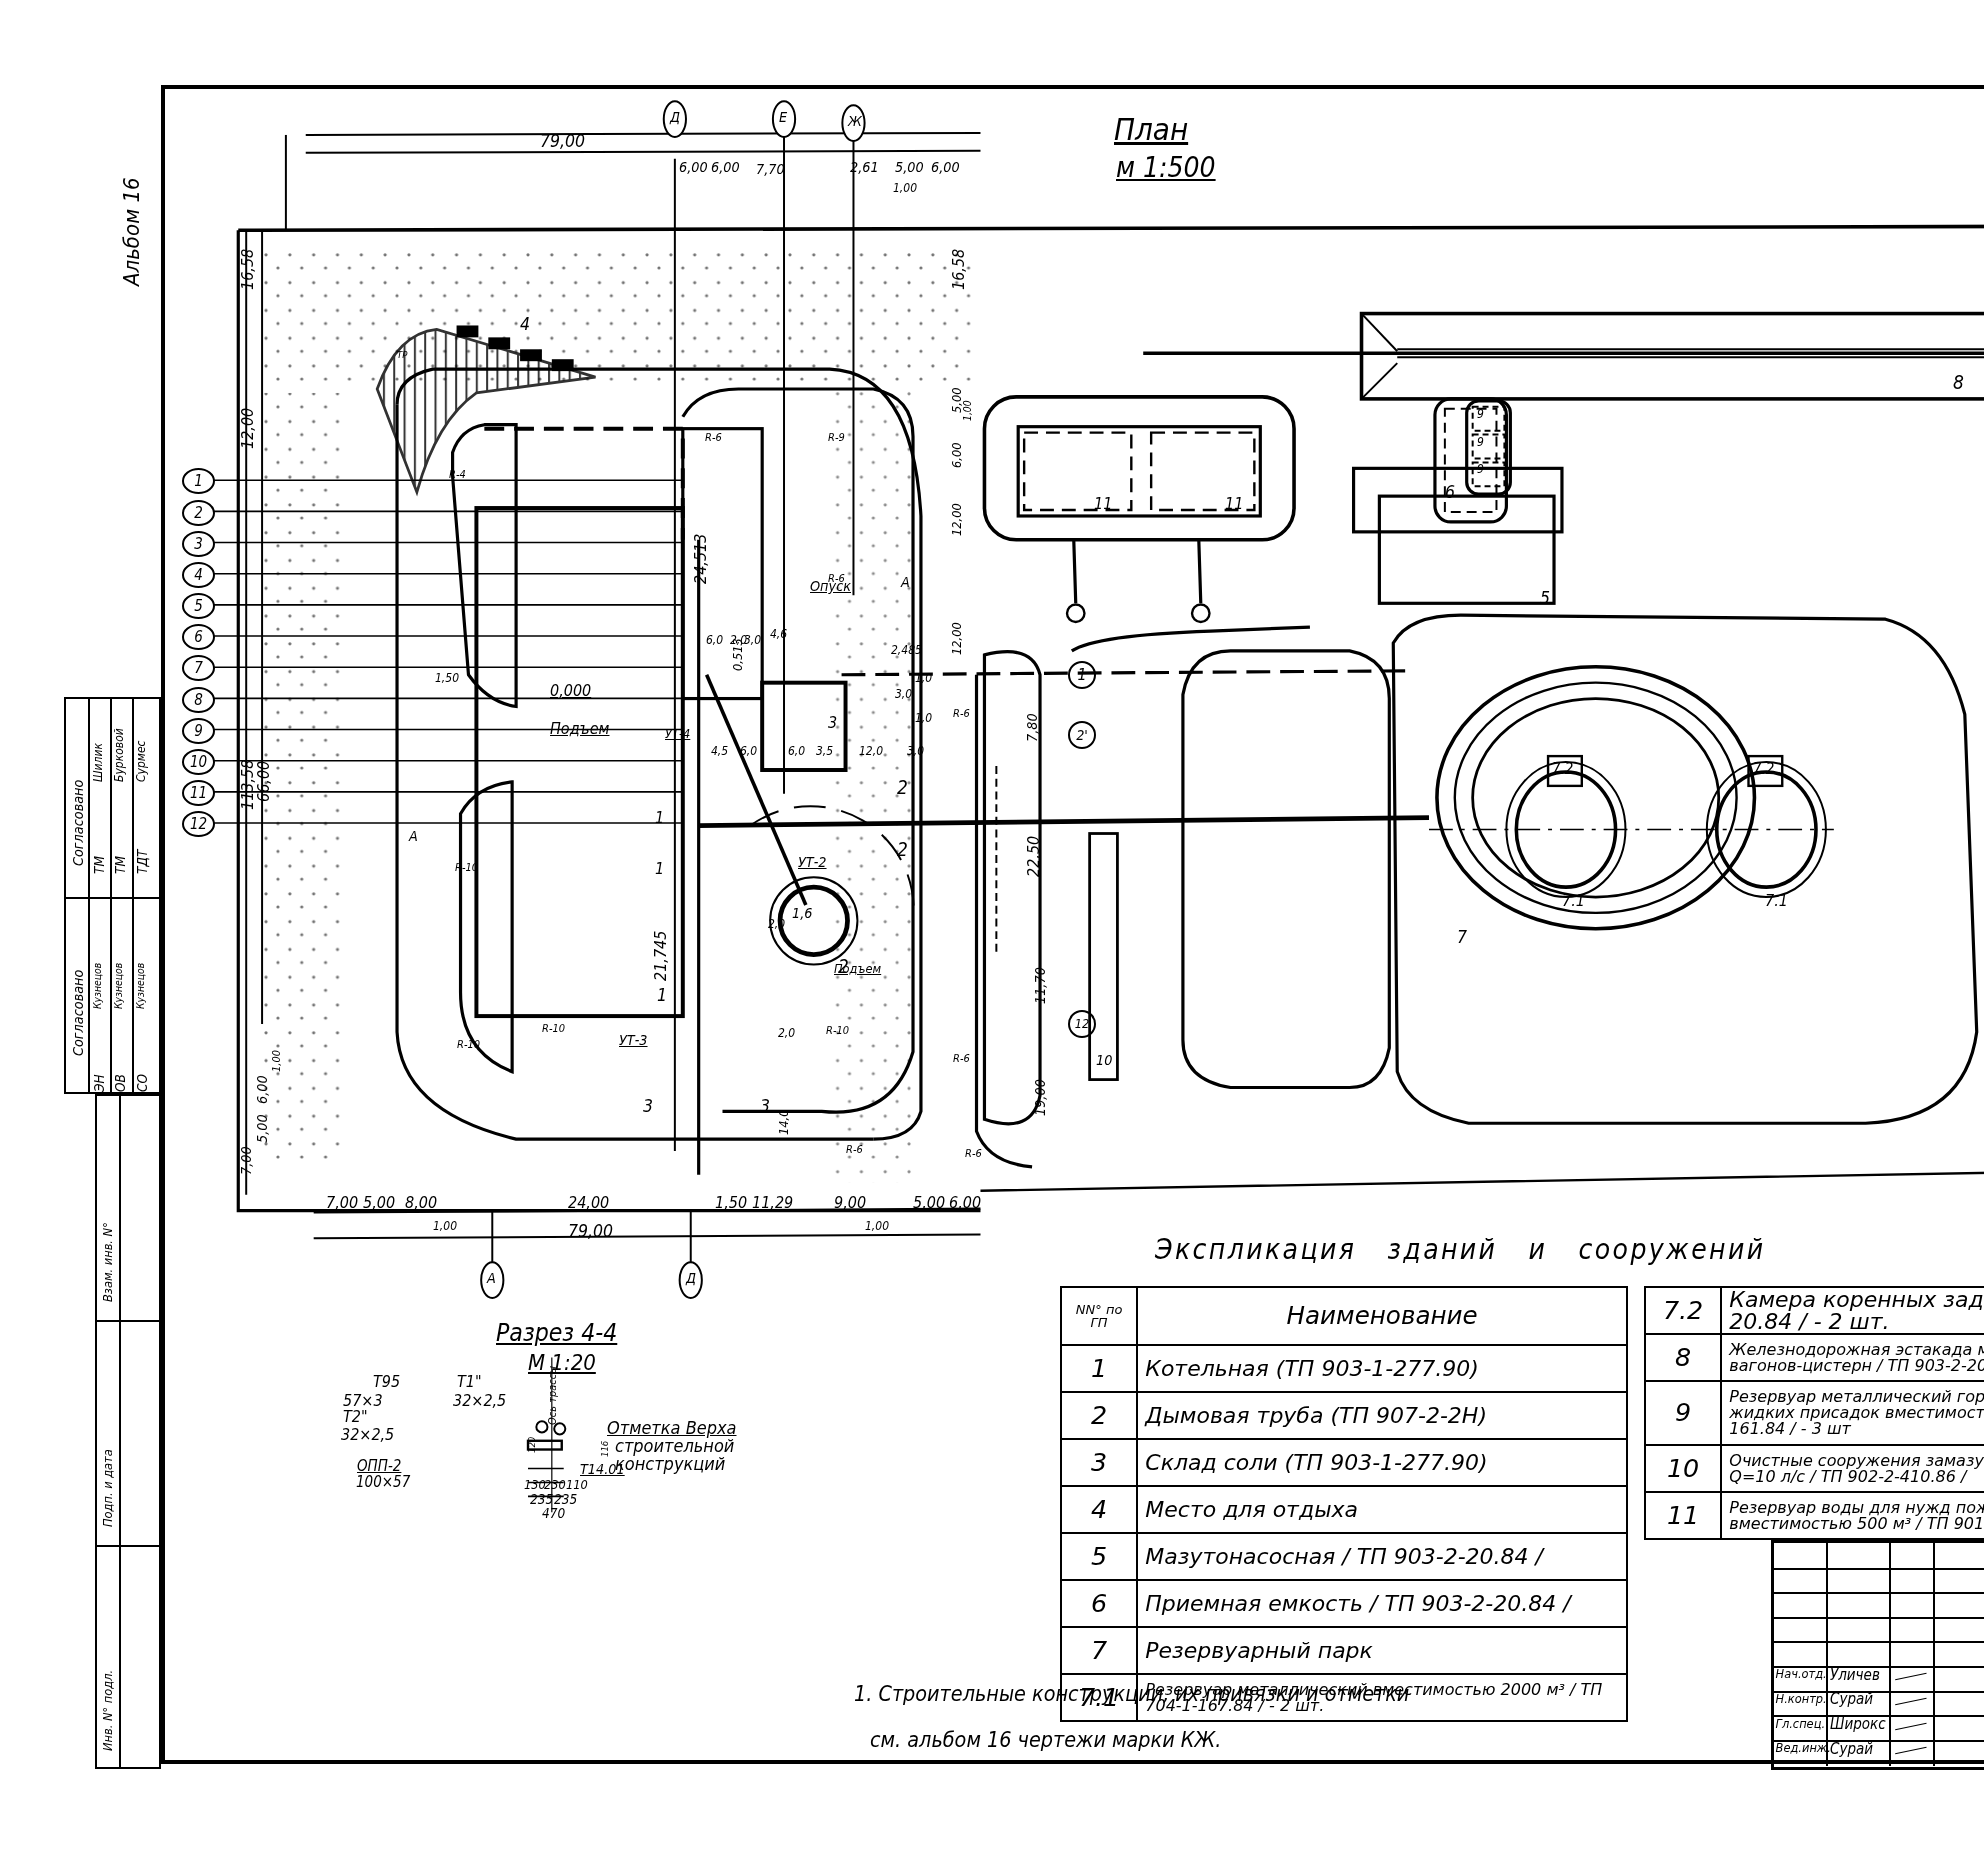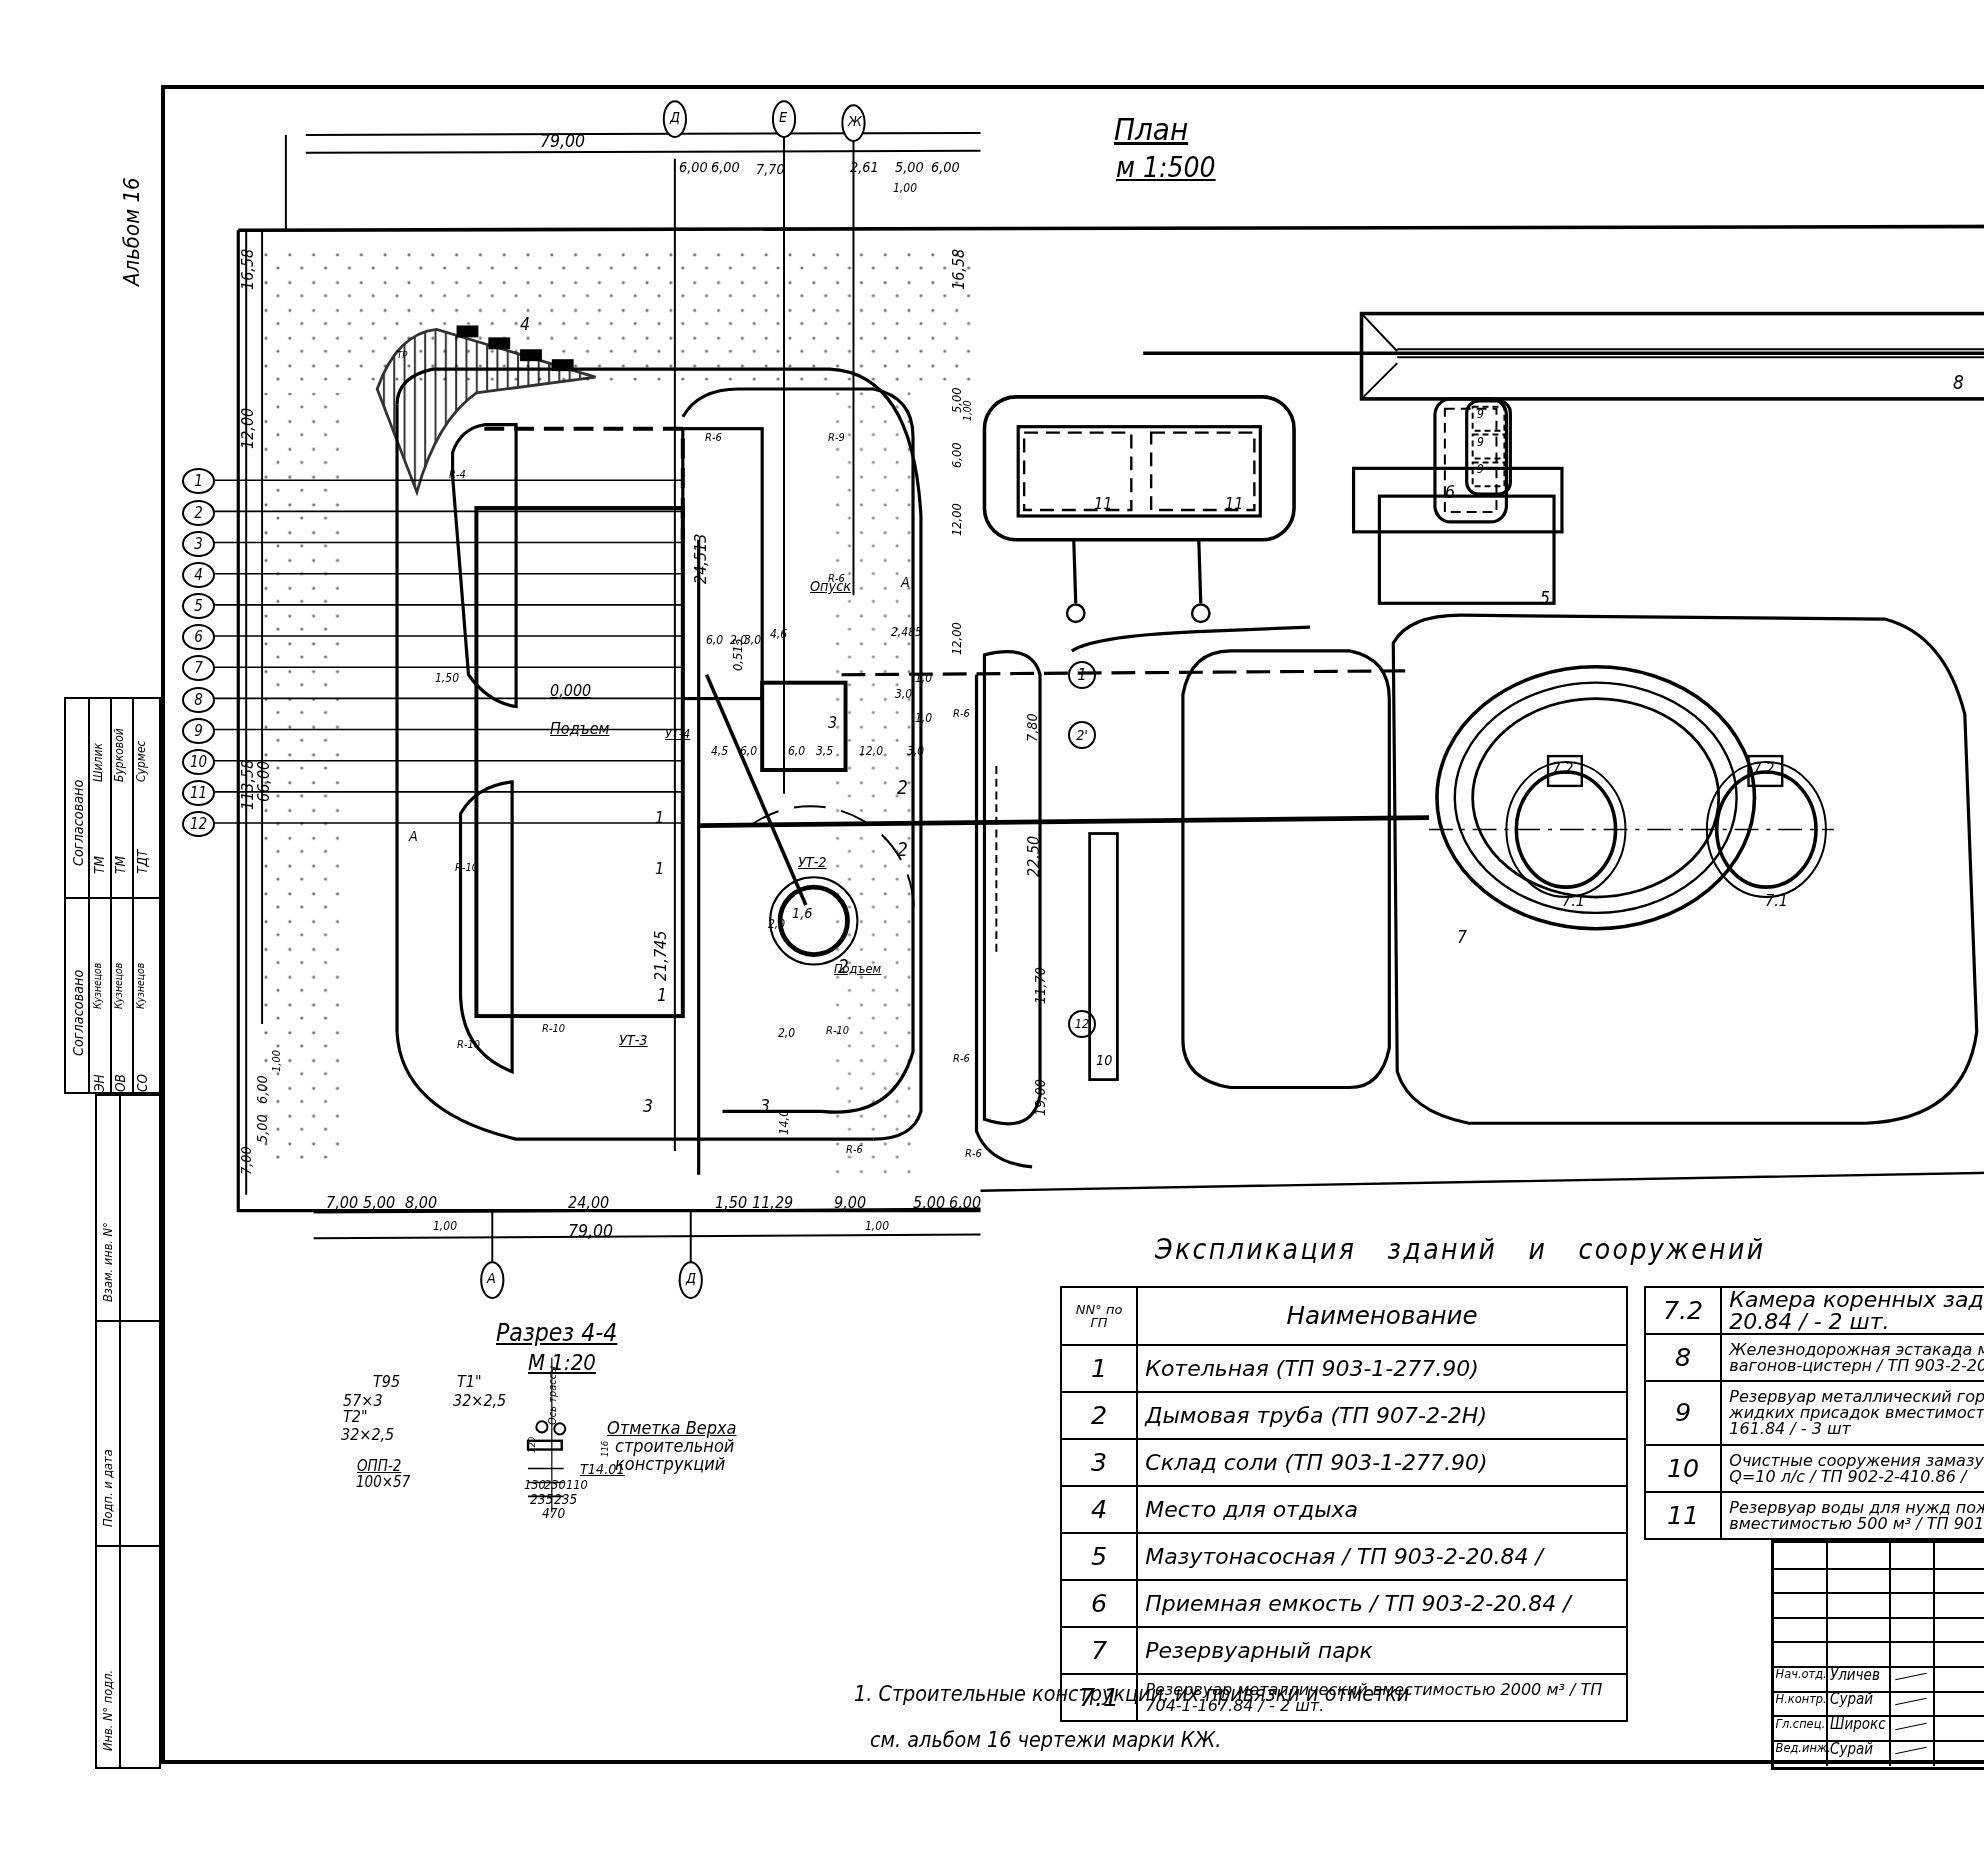--- a/index.html
+++ b/index.html
@@ -334,21 +334,21 @@
     <div class="abs hand" style="left: 706px; top: 633px; font-size: 12px;">6,0</div>
     <div class="abs hand" style="left: 730px; top: 633px; font-size: 12px;">2,0</div>
     <div class="abs hand" style="left: 744px; top: 633px; font-size: 12px;">3,0</div>
     <div class="abs hand" style="left: 770px; top: 627px; font-size: 12px;">4,6</div>
     <div class="abs hand" style="left: 711px; top: 744px; font-size: 12px;">4,5</div>
     <div class="abs hand" style="left: 740px; top: 744px; font-size: 12px;">6,0</div>
     <div class="abs hand" style="left: 788px; top: 744px; font-size: 12px;">6,0</div>
     <div class="abs hand" style="left: 816px; top: 744px; font-size: 12px;">3,5</div>
     <div class="abs hand" style="left: 859px; top: 744px; font-size: 12px;">12,0</div>
     <div class="abs hand" style="left: 907px; top: 744px; font-size: 12px;">3,0</div>
-    <div class="abs hand" style="left: 891px; top: 625px; font-size: 12px;">2,485</div>
+    <div class="abs hand" style="left: 891px; top: 643px; font-size: 12px;">2,485</div>
     <div class="abs hand" style="left: 915px; top: 671px; font-size: 12px;">1,0</div>
     <div class="abs hand" style="left: 895px; top: 687px; font-size: 12px;">3,0</div>
     <div class="abs hand" style="left: 915px; top: 711px; font-size: 12px;">1,0</div>
     <div class="abs hand" style="left: 768px; top: 917px; font-size: 12px;">2,0</div>
     <div class="abs hand" style="left: 778px; top: 1026px; font-size: 12px;">2,0</div>
     <div class="abs hand" style="left: 435px; top: 671px; font-size: 12px;">1,50</div>
   </div>
 
 <div class="abs hand" style="left:657px;top:985px;font-size:17.5px;">1</div>
 <div class="abs hand" style="left:838px;top:955px;font-size:19px;">2</div>

